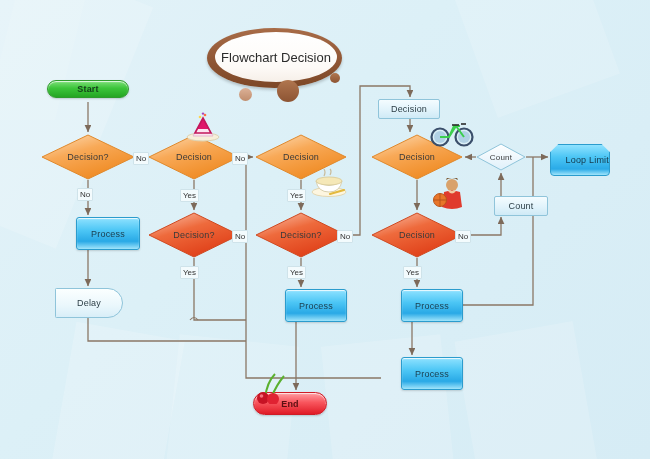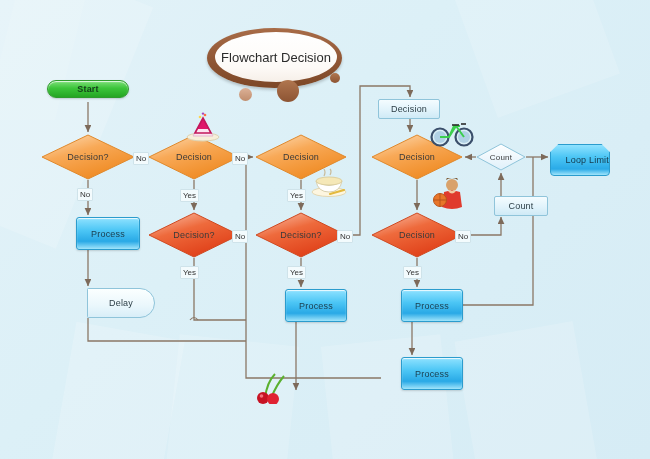--- a/index.html
+++ b/index.html
@@ -37,21 +37,21 @@
     border:1px solid #2b9ccd;border-radius:3px;color:#1b3d4d;
     box-shadow:inset 0 1px 1px rgba(255,255,255,.85),0 1px 2px rgba(0,0,0,.15);
     margin-left:20px;
   }
   .lightbox{
     background:linear-gradient(180deg,#f4fcff 0%,#e1f3fb 55%,#cfeaf6 100%);
     border:1px solid #8fc4da;border-radius:2px;color:#2c3e46;
   }
   .delay{
     background:linear-gradient(180deg,#fbffff 0%,#eaf7fc 60%,#d8eef8 100%);
-    border:1px solid #8fc4da;border-radius:2px 22px 22px 2px;color:#2c3e46;margin-left:32px;
+    border:1px solid #8fc4da;border-radius:2px 22px 22px 2px;color:#2c3e46;
   }
   .looplimit{
     background:linear-gradient(180deg,#8fe2ff 0%,#4cc6f5 40%,#2aaae7 80%,#9fe4fb 100%);
     border:1px solid #2b9ccd;color:#14384a;font-weight:normal;
     border-radius:4px;
     clip-path:polygon(14% 0,86% 0,100% 26%,100% 100%,0 100%,0 26%);
     justify-content:flex-end;
   }
   .diamond{background:transparent;border:0;}
   .diamond .dtext{position:relative;z-index:2;}
@@ -297,20 +297,23 @@
   </div>
 
   <div class="node lightbox" style="left:474px;top:196px;width:54px;height:20px;margin-left:20px;">
     <span>Count</span>
   </div>
 
   <div class="node looplimit" style="left:550px;top:144px;width:60px;height:32px;">
     <span>Loop Limit</span>
   </div>
 
+  <div class="node end" style="left:253px;top:392px;width:74px;height:23px;">
+    <span>End</span>
+  </div>
 
   <div class="lbl" style="left:133px;top:152px;">No</div>
   <div class="lbl" style="left:77px;top:188px;">No</div>
   <div class="lbl" style="left:232px;top:152px;">No</div>
   <div class="lbl" style="left:180px;top:189px;">Yes</div>
   <div class="lbl" style="left:232px;top:230px;">No</div>
   <div class="lbl" style="left:180px;top:266px;">Yes</div>
   <div class="lbl" style="left:287px;top:189px;">Yes</div>
   <div class="lbl" style="left:337px;top:230px;">No</div>
   <div class="lbl" style="left:287px;top:266px;">Yes</div>

